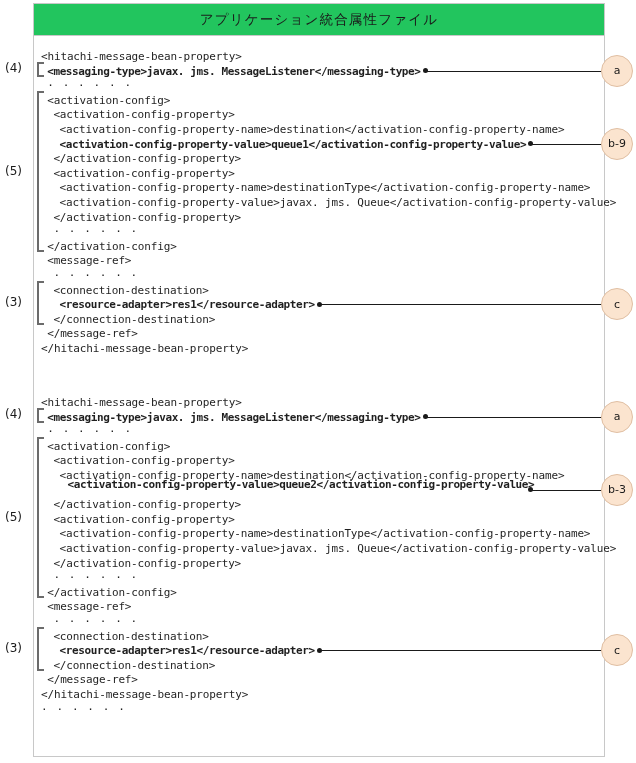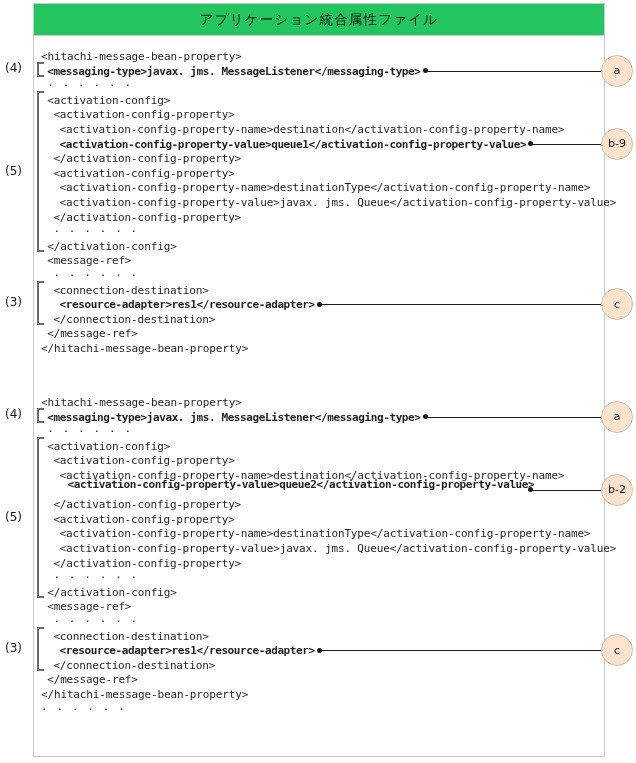--- a/index.html
+++ b/index.html
@@ -208,19 +208,19 @@
       <div class="leader" style="left: 532.297px; top: 143.6px; width: 70.7031px;"></div>
       <div class="callout" style="left: 601px; top: 127.6px;">b-9</div>
       <div class="leader-dot" style="left: 316.734px; top: 301.7px;"></div>
       <div class="leader" style="left: 320.734px; top: 304.2px; width: 282.266px;"></div>
       <div class="callout" style="left: 601px; top: 288.2px;">c</div>
       <div class="leader-dot" style="left: 422.547px; top: 414.1px;"></div>
       <div class="leader" style="left: 426.547px; top: 416.6px; width: 176.453px;"></div>
       <div class="callout" style="left: 601px; top: 400.6px;">a</div>
       <div class="leader-dot" style="left: 528.297px; top: 487.1px;"></div>
       <div class="leader" style="left: 532.297px; top: 489.6px; width: 70.7031px;"></div>
-      <div class="callout" style="left: 601px; top: 473.6px;">b-2</div>
+      <div class="callout" style="left: 601px; top: 473.6px;">b-3</div>
       <div class="leader-dot" style="left: 316.734px; top: 647.7px;"></div>
       <div class="leader" style="left: 320.734px; top: 650.2px; width: 282.266px;"></div>
       <div class="callout" style="left: 601px; top: 634.2px;">c</div>
     </div>
 
 </div>
 
 </body></html>

